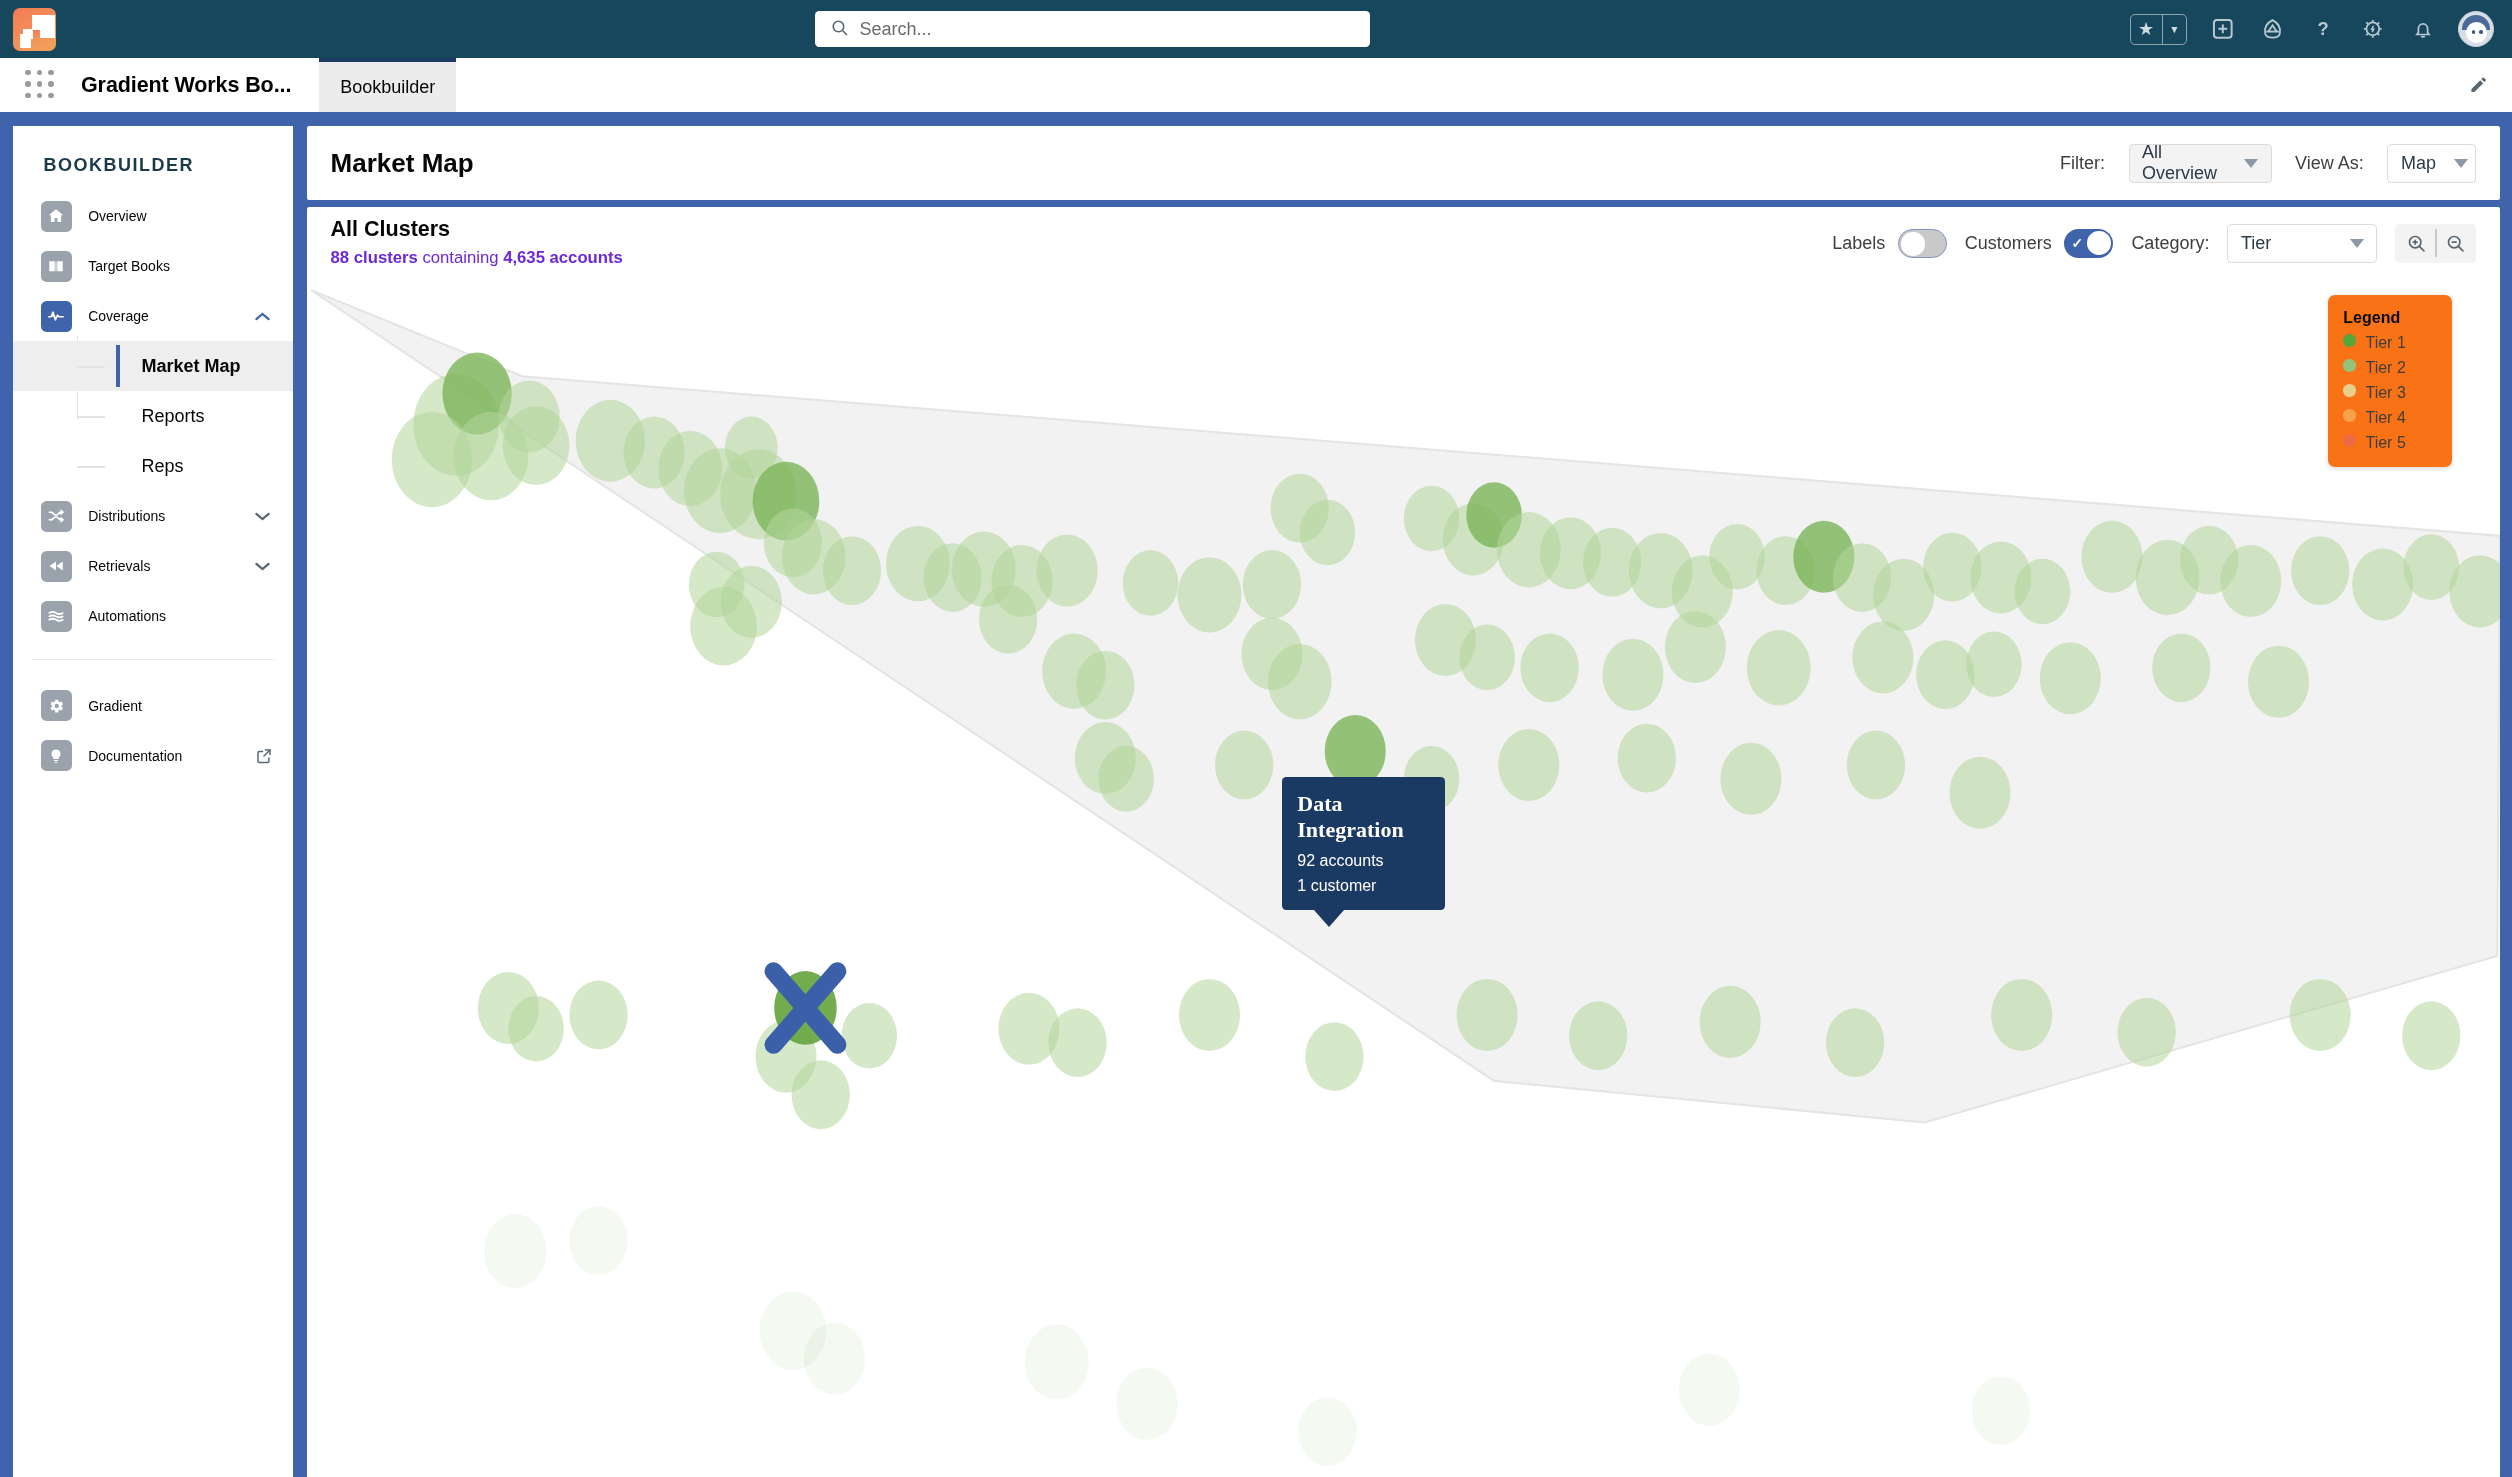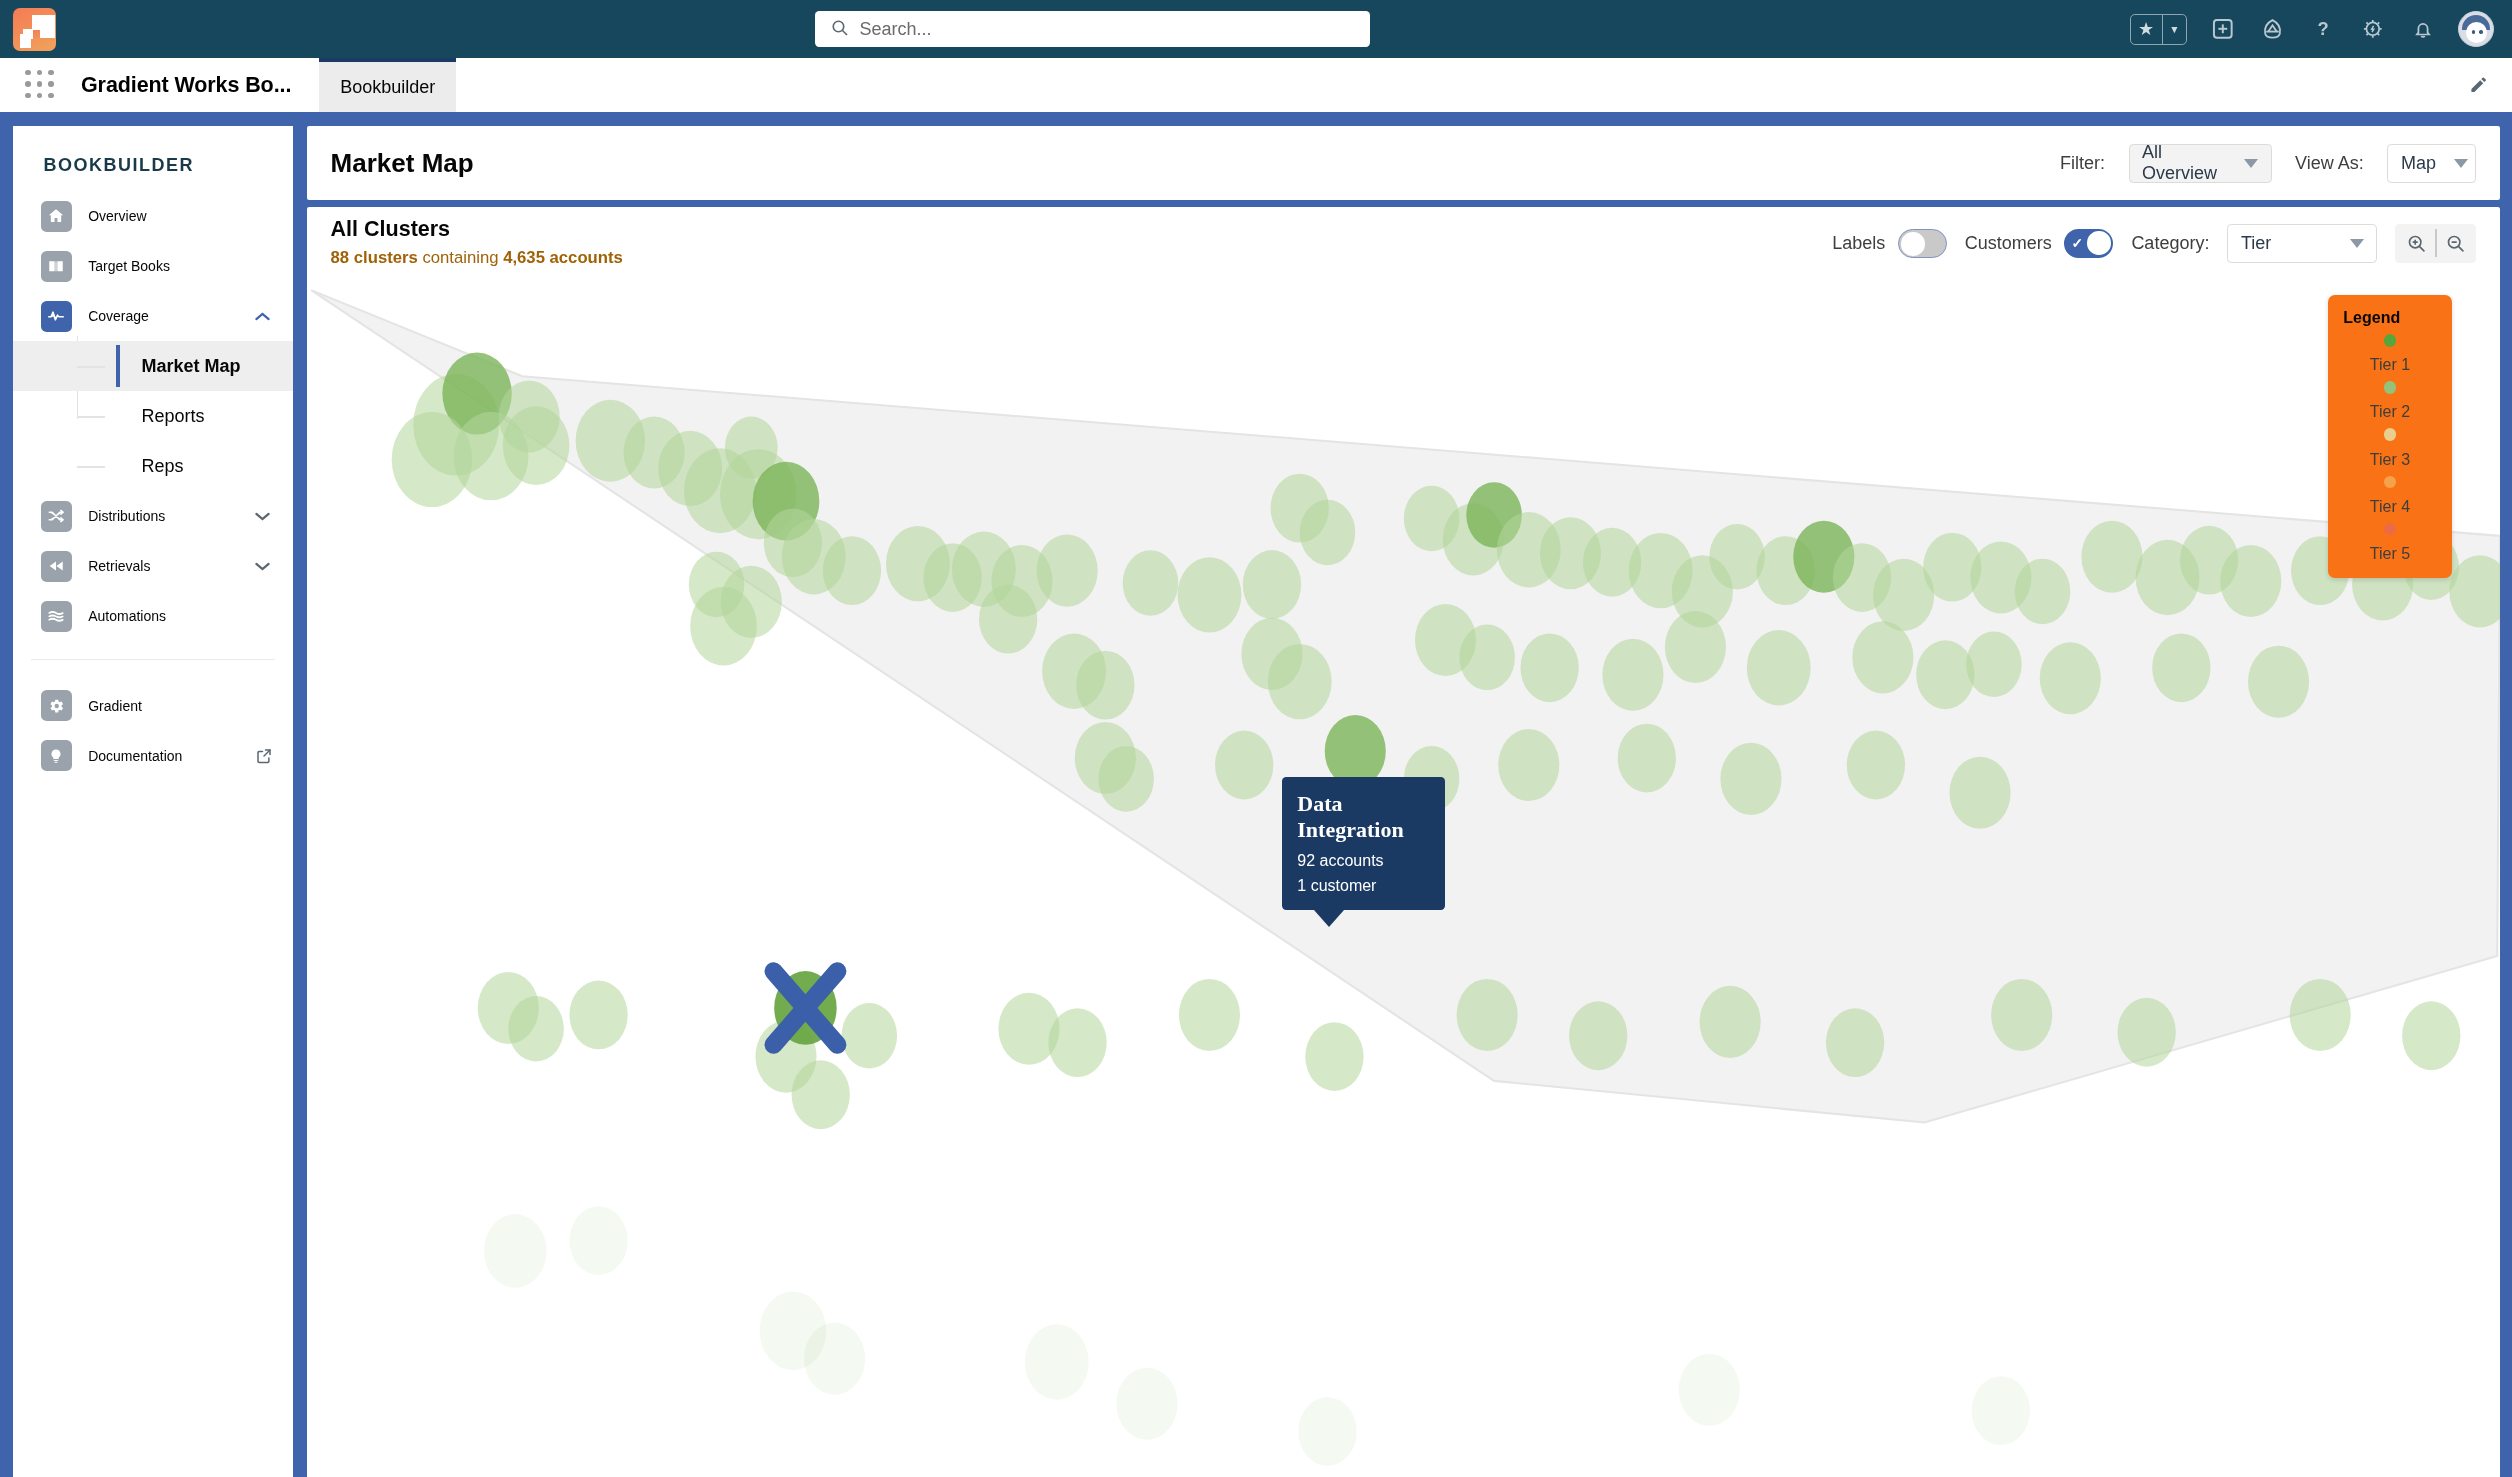--- a/index.html
+++ b/index.html
@@ -145,21 +145,21 @@
   .dropdown.grey { background:#f3f3f3; }
   .dropdown.white { background:#ffffff; }
   .dd-caret { width:0;height:0;border-left:7.6px solid transparent;border-right:7.6px solid transparent;border-top:9px solid #8b98a5; }
 
   .mm-panel {
     margin-top: 7px; background:#fff; height: 1271px; position:relative; overflow:hidden;
     border-radius: 2.1px;
   }
   .panel-toolbar { height: 72px; display:flex; align-items:center; padding: 0 23.6px; }
   .cluster-title { font-size: 21.5px; font-weight:700; color:#080707; line-height:1.1; }
-  .cluster-sub { font-size: 16.7px; color:#a16207; margin-top: 5.6px; }
+  .cluster-sub { font-size: 16.7px; color:#6d28d9; margin-top: 5.6px; }
   .cluster-sub b { font-weight:700; }
   .tb-right { margin-left:auto; display:flex; align-items:center; gap: 18px; }
 
   .toggle {
     width: 49px; height: 29px; border-radius: 14.6px; position:relative; cursor:pointer; flex:0 0 49px;
   }
   .toggle.off { background:#c9c9c9; border:1.4px solid #8093c4; }
   .toggle.on  { background:#3f64ac; }
   .toggle .knob {
     position:absolute; top:2.8px; width:23.6px; height:23.6px; border-radius:50%; background:#fff;
@@ -195,21 +195,21 @@
     border-left:15.3px solid transparent; border-right:15.3px solid transparent; border-top:17.4px solid #1b3a63;
   }
 
   
   .legend {
     position:absolute; right: 48px; top: 16px; width: 124px;
     background:#f97316; border-radius: 7px; padding: 14px 15.3px 15.3px 15.3px;
     box-shadow: 0 1.4px 5.6px rgba(0,0,0,0.14);
   }
   .lg-title { font-size:16px; font-weight:700; color:#080707; margin-bottom:7px; }
-  .lg-row { display:flex; align-items:center; gap: 9.7px; margin-top: 7px; flex-direction: column; }
+  .lg-row { display:flex; gap: 9.7px; margin-top: 7px; }
   .lg-dot { width: 12.5px; height:12.5px; border-radius:50%; flex:0 0 12.5px; }
   .lg-label { font-size: 16px; color:#3e3e3c; }
 </style>
 </head>
 <body>
 
 <div class="sf-header">
   <div class="sf-logo">
     <div class="sq1"></div>
       <div class="nick"></div>

